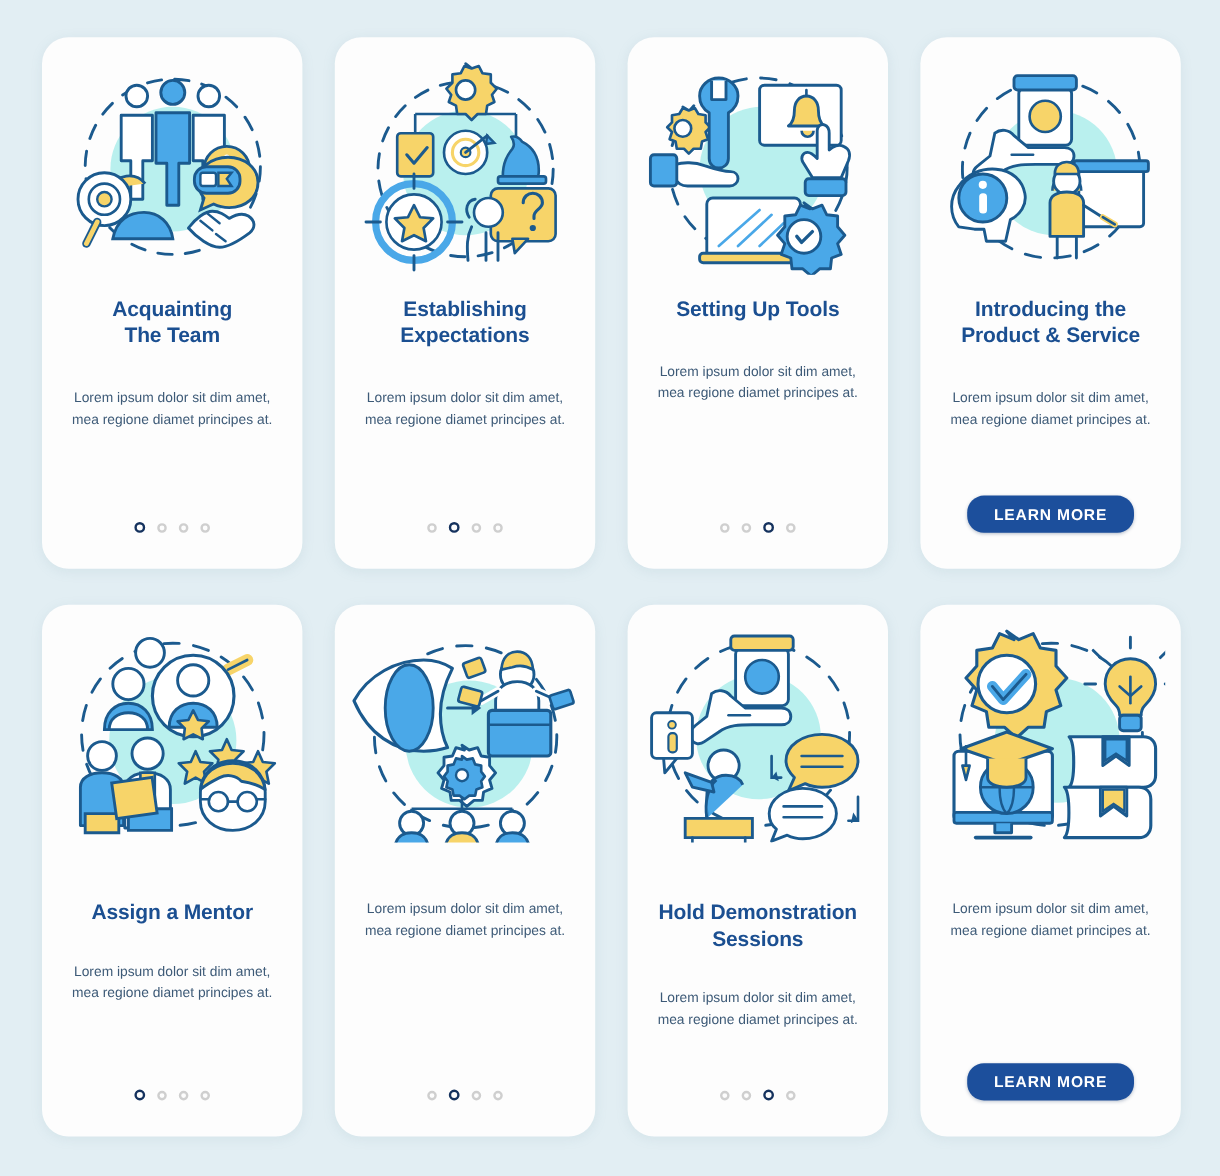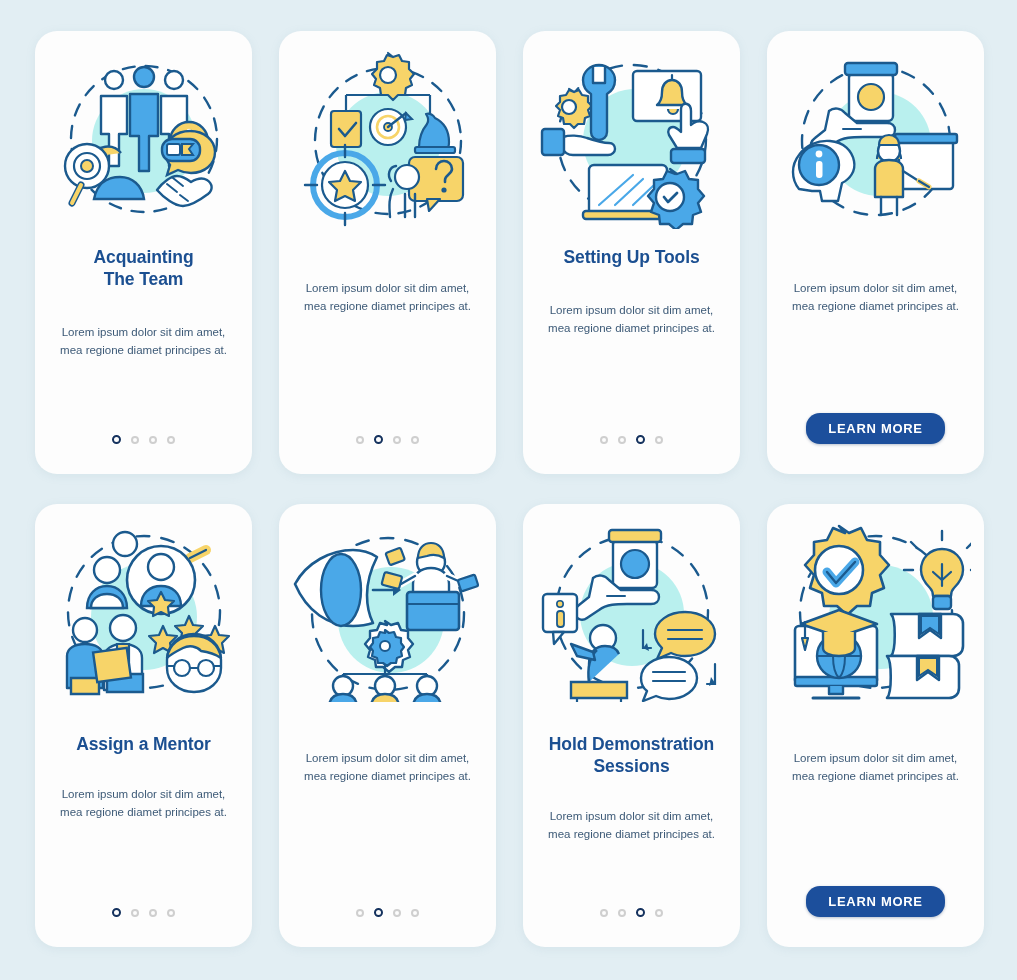--- a/index.html
+++ b/index.html
@@ -46,21 +46,21 @@
   .screen-title {
     color: #1b4f91;
     font-weight: bold;
     font-size: 17.5px;
     line-height: 22px;
     text-align: center;
     padding: 0 14px;
     letter-spacing: -0.1px;
   }
   .row-bottom .screen-title {
-    margin-top: 14px;
+    margin-top: 30px;
   }
   .screen-body {
     color: #3d5a77;
     font-size: 11.5px;
     line-height: 17.5px;
     text-align: center;
     padding: 0 21px;
     margin-top: 34px;
   }
   .row-bottom .screen-body {
@@ -195,20 +195,24 @@
 
         <rect x="116" y="108" width="54" height="44" rx="6" fill="#f7d469" stroke="#1b5a8e" stroke-width="2.2"></rect>
         <path d="M134 150l2 12 11-12z" fill="#f7d469" stroke="#1b5a8e" stroke-width="2.2" stroke-linejoin="round"></path>
         <path d="M143 120c0-5 4-8 8-8s8 3 8 8-7 6-7 11v2" fill="none" stroke="#1b5a8e" stroke-width="2.6" stroke-linecap="round"></path>
         <circle cx="151" cy="141" r="2.6" fill="#1b5a8e"></circle>
         <circle cx="114" cy="128" r="12" fill="#fff" stroke="#1b5a8e" stroke-width="2.2"></circle>
         <path d="M98 132c-4-6-2-14 5-15" fill="none" stroke="#1b5a8e" stroke-width="2.4" stroke-linecap="round"></path>
         <path d="M100 140c-4 8-4 16-3 28M112 145v23M122 145v23" fill="none" stroke="#1b5a8e" stroke-width="2.4" stroke-linecap="round"></path>
       </svg>
     </div>
+    <div class="screen-title">
+      <span>Establishing</span><br>
+      <span>Expectations</span>
+    </div>
     <div class="screen-body">Lorem ipsum dolor sit dim amet, mea regione diamet principes at.</div>
     <div class="footer-area">
       <div class="dots">
         <span class="dot"></span>
         <span class="dot active"></span>
         <span class="dot"></span>
         <span class="dot"></span>
       </div>
     </div>
   </div>
@@ -286,20 +290,24 @@
         <path d="M96 110c0-8 5-12 12-12s12 4 12 12" fill="#f7d469" stroke="#1b5a8e" stroke-width="2.2"></path>
         <circle cx="108" cy="102" r="11" fill="#fff" stroke="#1b5a8e" stroke-width="2.4"></circle>
         <path d="M98 96c0-7 5-10 10-10s10 3 10 10z" fill="#f7d469" stroke="#1b5a8e" stroke-width="2.2" stroke-linejoin="round"></path>
         <path d="M94 148v-28c0-6 6-9 14-9s14 3 14 9v28z" fill="#f7d469" stroke="#1b5a8e" stroke-width="2.4" stroke-linejoin="round"></path>
         <path d="M122 122l22 14" stroke="#1b5a8e" stroke-width="2.4" stroke-linecap="round"></path>
         <path d="M138 132l10 6" stroke="#f7d469" stroke-width="5" stroke-linecap="round"></path>
         <path d="M138 132l10 6" stroke="#1b5a8e" stroke-width="2.2" stroke-linecap="round"></path>
         <path d="M100 148v18M116 148v18" stroke="#1b5a8e" stroke-width="2.4" stroke-linecap="round"></path>
       </svg>
     </div>
+    <div class="screen-title">
+      <span>Introducing the</span><br>
+      <span>Product &amp; Service</span>
+    </div>
     <div class="screen-body">Lorem ipsum dolor sit dim amet, mea regione diamet principes at.</div>
     <div class="footer-area">
       <button class="learn-more-btn">LEARN MORE</button>
     </div>
   </div>
 
   <div class="screen row-bottom">
     <div class="illo-wrap">
       <svg class="illo" width="190" height="180" viewBox="0 0 190 180">
         <circle cx="95" cy="95" r="53" fill="#b9f0ee"></circle>

